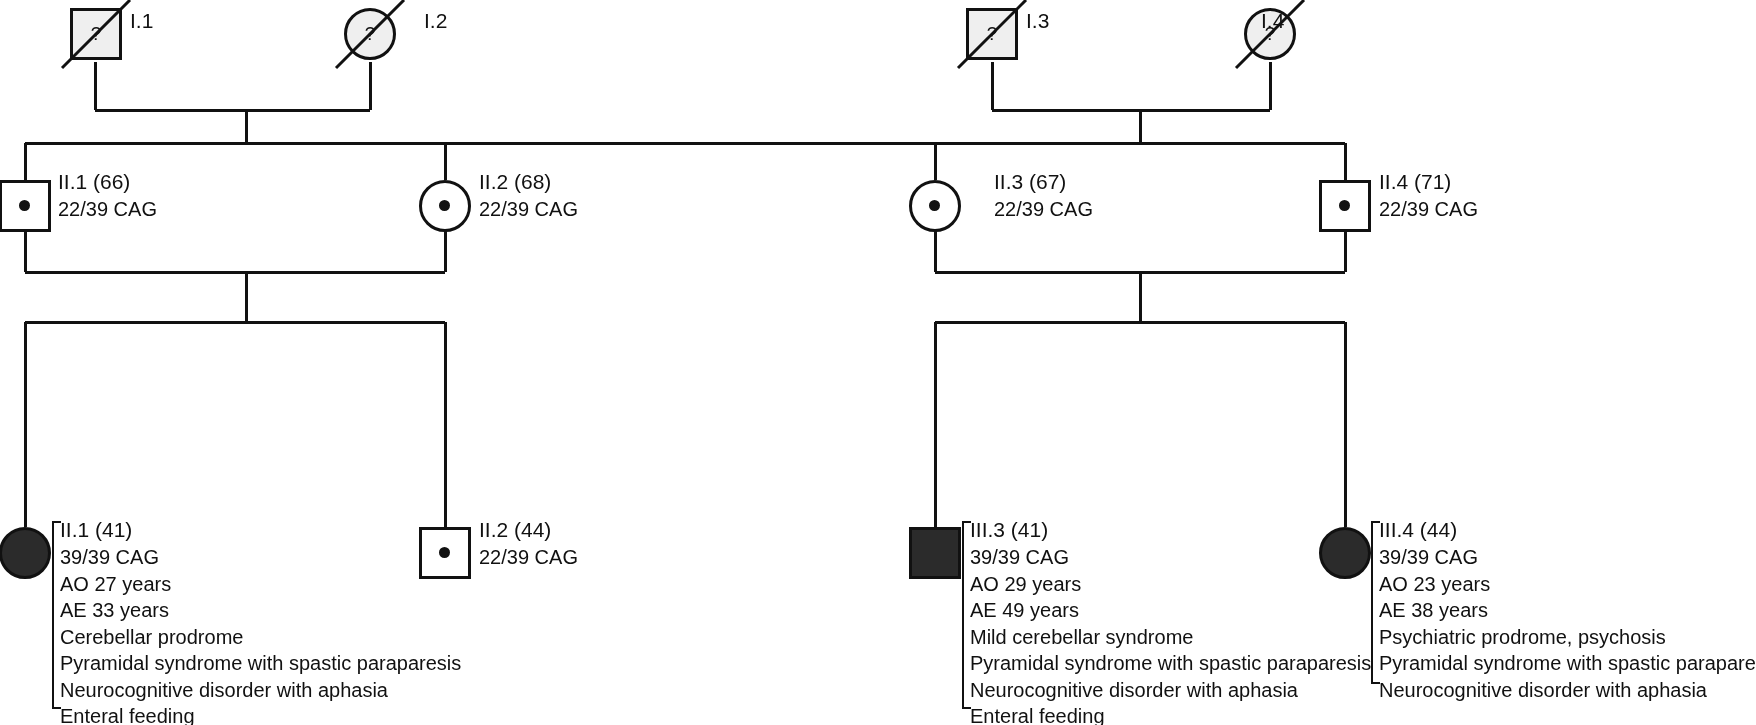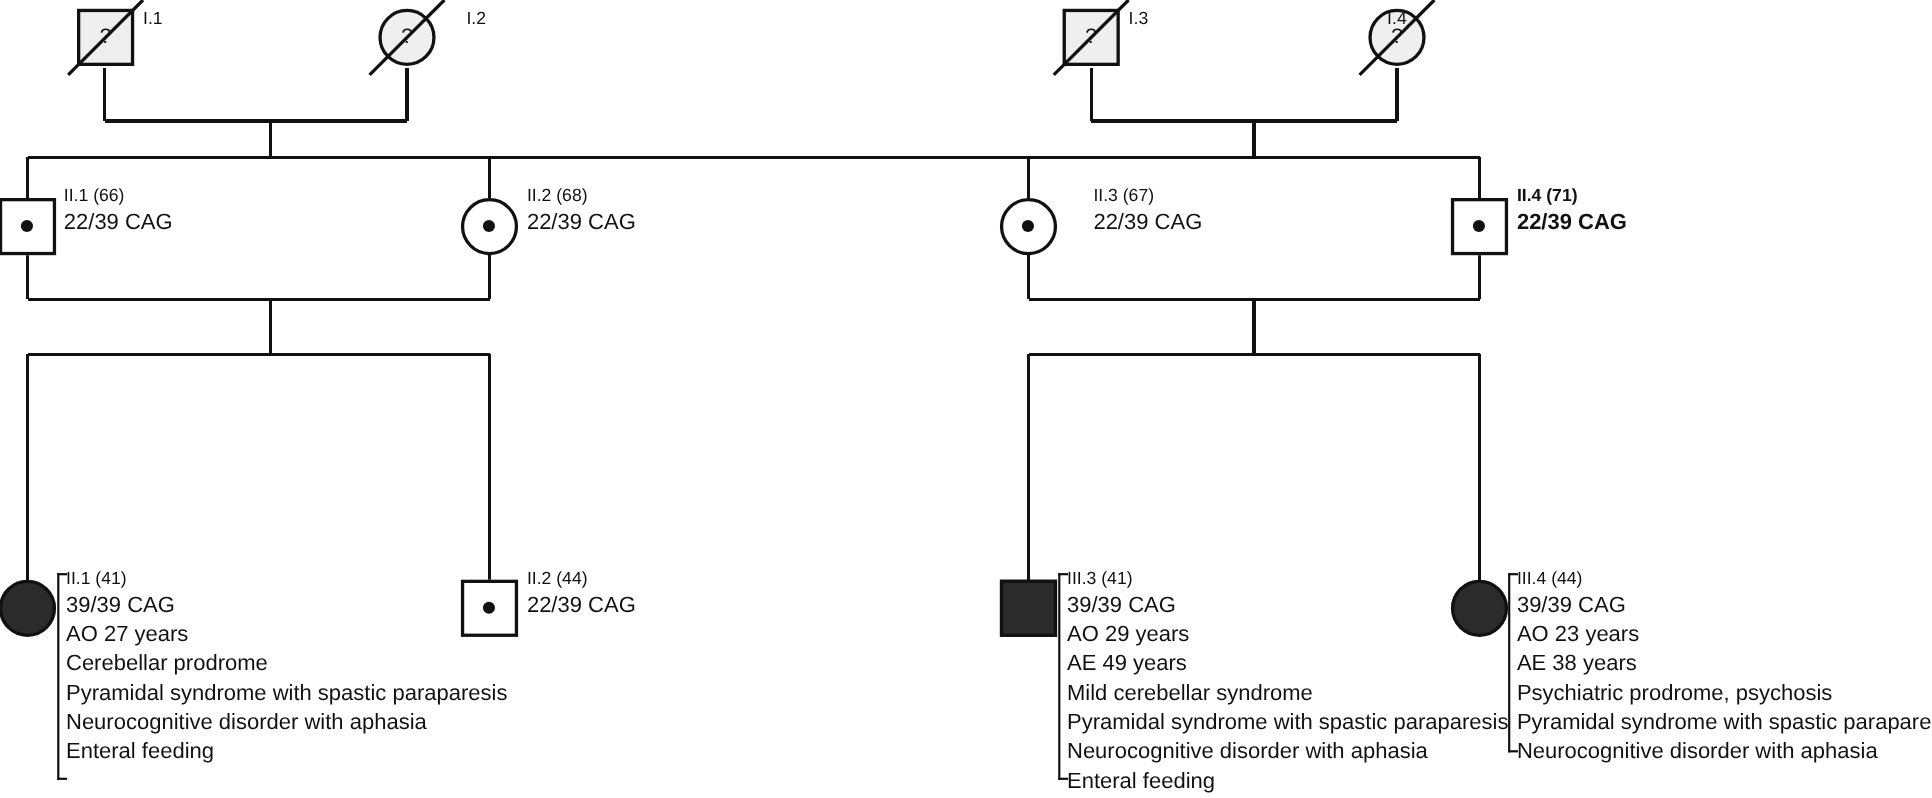--- a/index.html
+++ b/index.html
@@ -67,21 +67,21 @@
   }
   .label {
     position: absolute;
     font-size: 21px;
     line-height: 1.03;
     white-space: nowrap;
     color: #111111;
   }
   .label .line { display: block; }
   .label.small { font-size: 20px; line-height: 1.33; }
-  .label .l1 { font-size: 16px; }
+  .label .l1 { font-size: 21px; }
   .bracket {
     position: absolute;
     border-left: 2.5px solid #111111;
     border-top: 2.5px solid #111111;
     border-bottom: 2.5px solid #111111;
     width: 9px;
     box-sizing: border-box;
   }
 </style>
 </head>
@@ -198,33 +198,34 @@
   </div>
   <div class="label small" style="left:969px; top:168px;margin-left:25px;">
     <span class="line l1">II.3 (67)</span>
     <span class="line">22/39 CAG</span>
   </div>
 
   <div class="sym square" style="left:1319px; top:180px; width:52px; height:52px;">
     <div class="shape" style="width:52px; height:52px;"></div>
     <div class="carrier-dot" style="left:20px; top:20px;"></div>
   </div>
-  <div class="label small" style="left:1379px; top:168px;font-weight:bold;">
+  <div class="label small" style="left:1379px; top:168px;">
     <span class="line l1">II.4 (71)</span>
     <span class="line">22/39 CAG</span>
   </div>
 
   <div class="sym circle filled" style="left:-1px; top:527px; width:52px; height:52px;">
     <div class="shape" style="width:52px; height:52px;"></div>
   </div>
   <div class="bracket" style="left:52px; top:521px; height:188px;"></div>
   <div class="label small" style="left:60px; top:516px;">
     <span class="line l1">II.1 (41)</span>
     <span class="line">39/39 CAG</span>
     <span class="line">AO 27 years</span>
+    <span class="line">AE 33 years</span>
     <span class="line">Cerebellar prodrome</span>
     <span class="line">Pyramidal syndrome with spastic paraparesis</span>
     <span class="line">Neurocognitive disorder with aphasia</span>
     <span class="line">Enteral feeding</span>
   </div>
 
   <div class="sym square" style="left:419px; top:527px; width:52px; height:52px;">
     <div class="shape" style="width:52px; height:52px;"></div>
     <div class="carrier-dot" style="left:20px; top:20px;"></div>
   </div>

